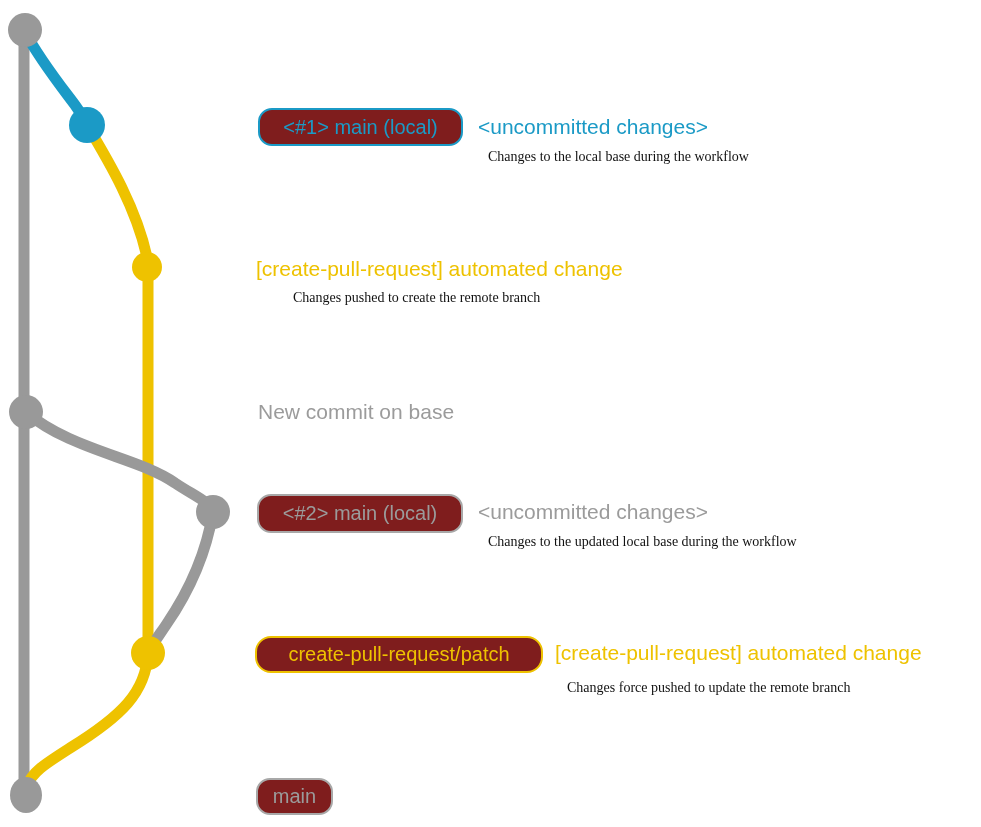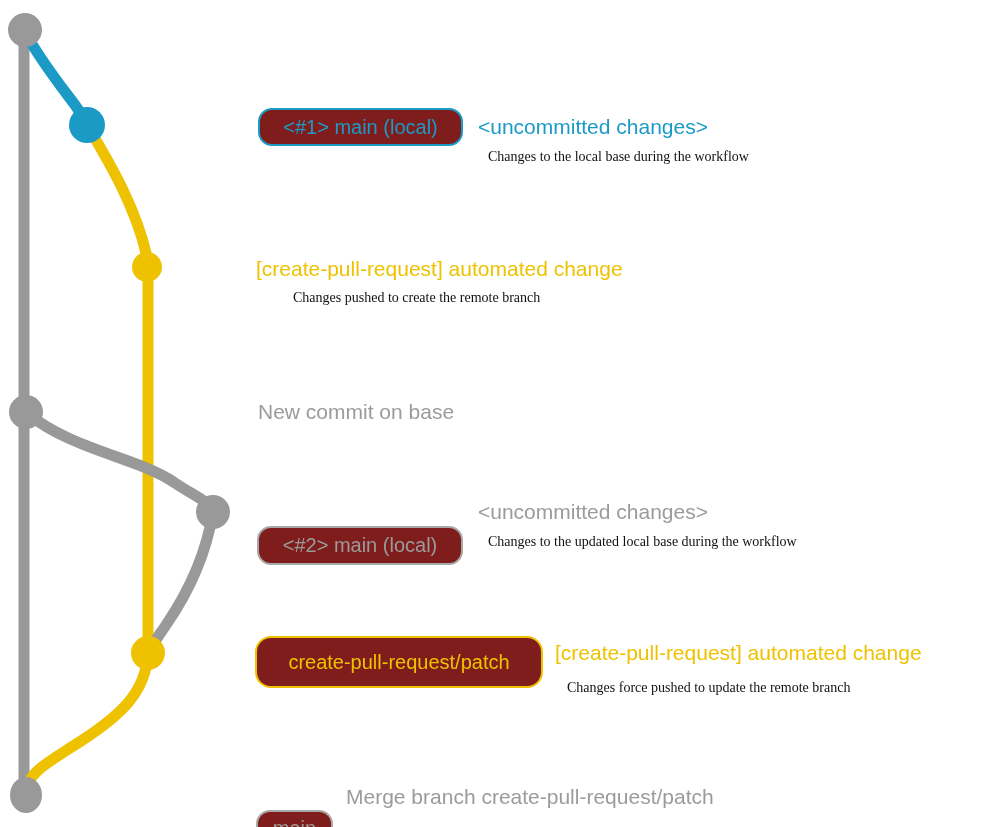--- a/index.html
+++ b/index.html
@@ -45,21 +45,21 @@
   .badge {
     position: absolute;
     display: flex;
     align-items: center;
     justify-content: center;
     border-radius: 14px;
     font-size: 20px;
     background: #7f1d1d;
   }
   .badge-blue   { border: 2px solid var(--accent-blue);   color: var(--accent-blue); }
-  .badge-gray   { border: 2px solid var(--badge-gray);    color: var(--text-gray); margin-top: 32px; }
+  .badge-gray   { border: 2px solid var(--badge-gray);    color: var(--text-gray); }
   .badge-yellow { border: 2px solid var(--accent-yellow); color: var(--accent-yellow); border-radius: 16px; }
 </style>
 </head>
 <body>
 
 <div class="canvas">
 
   <svg class="graph-svg" width="240" height="827" viewBox="0 0 240 827">
 
     <path d="M24 30 L24 795" class="stroke-gray" stroke-width="11"></path>
@@ -92,24 +92,23 @@
   <div class="abs serif-note" style="left:269px; top:287px;margin-left:24px;">Changes pushed to create the remote branch</div>
 
   <div class="abs sans-label gray-text" style="left:258px; top:400px;">New commit on base</div>
 
   <div class="badge badge-gray" style="left:257px; top:494px; width:206px; height:39px;">
     <span>&lt;#2&gt; main (local)</span>
   </div>
   <div class="abs sans-label gray-text" style="left:478px; top:500px;">&lt;uncommitted changes&gt;</div>
   <div class="abs serif-note" style="left:488px; top:531px;">Changes to the updated local base during the workflow</div>
 
-  <div class="badge badge-yellow" style="left:255px; top:636px; width:288px; height:52px;">
+  <div class="badge badge-yellow" style="left:255px; top:636px; width:288px; height:37px;">
     <span>create-pull-request/patch</span>
   </div>
   <div class="abs sans-label yellow-text" style="left:555px; top:641px;">[create-pull-request] automated change</div>
   <div class="abs serif-note" style="left:567px; top:677px;">Changes force pushed to update the remote branch</div>
 
   <div class="badge badge-gray" style="left:256px; top:778px; width:77px; height:37px;">
     <span>main</span>
   </div>
-  <div class="abs sans-label gray-text" style="left:346px; top:785px;">Merge branch create-pull-request/patch</div>
 
 </div>
 
 </body></html>

